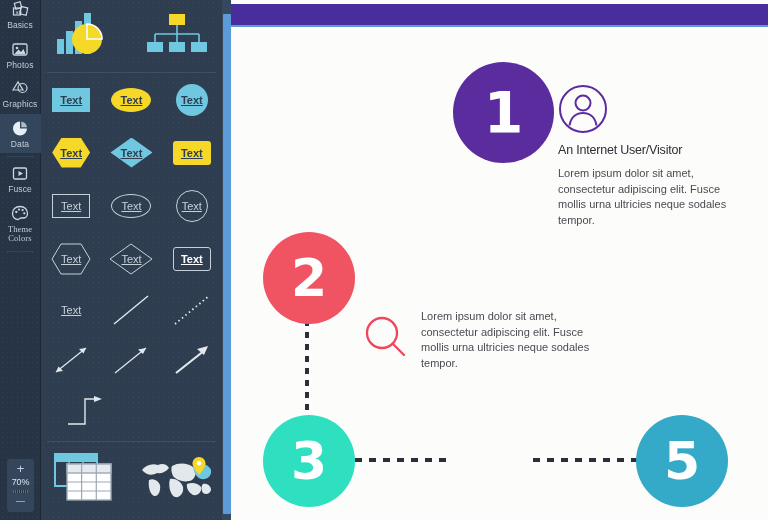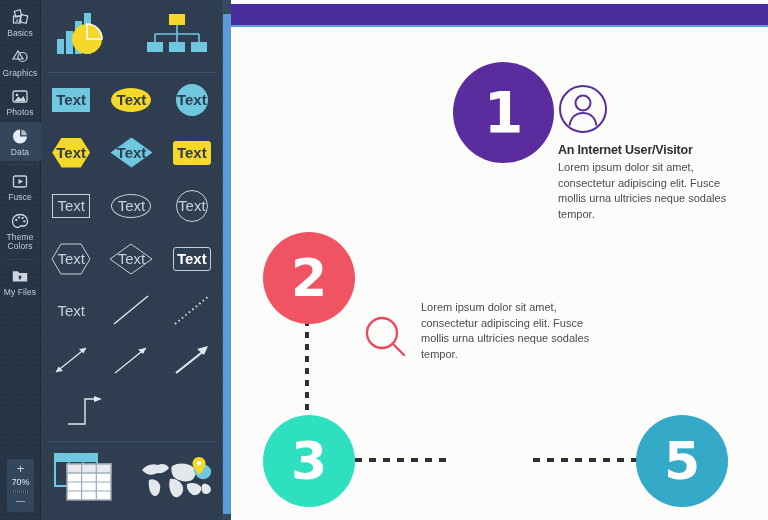--- a/index.html
+++ b/index.html
@@ -51,21 +51,21 @@
   #palette {
     position: absolute; left: 41px; top: 0; width: 181px; height: 520px;
     background: #2e3e50;
     background-image: radial-gradient(circle, rgba(255,255,255,.05) 0.6px, transparent 0.7px);
     background-size: 5px 5px;
     overflow: hidden;
   }
   .pal-row { display: flex; align-items: center; justify-content: space-around; }
   .pal-cell { display: flex; align-items: center; justify-content: center; cursor: pointer; }
   .pal-divider { height: 1px; background: #3d5068; margin: 0 6px; }
-  .shape-txt { font-size: 15px; font-weight: bold; }
+  .shape-txt { font-size: 11px; font-weight: bold; text-decoration: underline; }
 
   
   #scrollbar-v {
     position: absolute; left: 222px; top: 0; width: 9px; height: 520px;
     background: #35485e;
   }
   #scroll-thumb {
     position: absolute; left: 1px; top: 14px; width: 8px; height: 500px;
     background: #5b9bd9; border-radius: 1px; cursor: pointer;
   }
@@ -83,66 +83,66 @@
   }
 
   .step-circle {
     position: absolute; border-radius: 50%;
     display: flex; align-items: center; justify-content: center;
     color: #ffffff; font-weight: bold;
     font-family: "DejaVu Sans", sans-serif;
   }
   .step-text { position: absolute; }
   .step-head {
-    font-size: 12.5px; font-weight: bold; color: #2d2d35;
+    font-size: 12.5px; font-weight: normal; color: #2d2d35;
     letter-spacing: -.2px; margin-bottom: 3px;
   }
   .step-body {
-    font-size: 11px; color: #4a4a52; line-height: 15.5px;
+    font-size: 11px; color: #4a4a52; line-height: 15.5px; margin-top: 9px;
   }
   .conn { position: absolute; }
 </style>
 </head>
 <body>
 
 <div id="app">
 
   <div id="nav-rail">
 
-    <div class="nav-item" style="padding-top:8px;">
+    <div class="nav-item" style="padding-top:0;">
       <span class="nav-icon">
         <svg viewBox="0 0 20 19" width="20" height="19">
           <rect x="3.5" y="8" width="7" height="7" fill="none" stroke="#cdd6e0" stroke-width="1.2"></rect>
           <rect x="10.5" y="7" width="6.5" height="7.5" fill="none" stroke="#cdd6e0" stroke-width="1.2" transform="rotate(12 13 11)"></rect>
           <rect x="5" y="2.5" width="6" height="6" fill="none" stroke="#cdd6e0" stroke-width="1.2" transform="rotate(-15 8 5.5)"></rect>
           <text x="5.4" y="13.5" font-size="5" fill="#cdd6e0" font-family="DejaVu Sans">ab</text>
         </svg>
       </span>
       <span class="nav-label">Basics</span>
     </div>
 
     <div class="nav-item">
       <span class="nav-icon">
         <svg viewBox="0 0 20 19" width="20" height="19">
-          <path d="M3 11 L8 3 L13 11 Z" fill="none" stroke="#cdd6e0" stroke-width="1.2"></path>
-          <circle cx="12.5" cy="9" r="4.5" fill="none" stroke="#cdd6e0" stroke-width="1.2"></circle>
-        </svg>
-      </span>
-      <span class="nav-label">Graphics</span>
-    </div>
-
-    <div class="nav-item">
-      <span class="nav-icon">
-        <svg viewBox="0 0 20 19" width="20" height="19">
           <rect x="3" y="4" width="14" height="11" rx="1.5" fill="none" stroke="#cdd6e0" stroke-width="1.3"></rect>
           <circle cx="7" cy="8" r="1.3" fill="#cdd6e0"></circle>
           <path d="M4.5 14 L8.5 9.5 L11 12 L13.5 9 L15.5 14 Z" fill="#cdd6e0"></path>
         </svg>
       </span>
       <span class="nav-label">Photos</span>
+    </div>
+
+    <div class="nav-item">
+      <span class="nav-icon">
+        <svg viewBox="0 0 20 19" width="20" height="19">
+          <path d="M3 11 L8 3 L13 11 Z" fill="none" stroke="#cdd6e0" stroke-width="1.2"></path>
+          <circle cx="12.5" cy="9" r="4.5" fill="none" stroke="#cdd6e0" stroke-width="1.2"></circle>
+        </svg>
+      </span>
+      <span class="nav-label">Graphics</span>
     </div>
 
     <div class="nav-item active">
       <span class="nav-icon">
         <svg viewBox="0 0 20 19" width="20" height="19">
           <path d="M10 9.5 L10 2.5 A7 7 0 1 0 17 9.5 Z" fill="#e8eef5"></path>
           <path d="M11.3 2.6 A7 7 0 0 1 17 8.3 L11.3 8.3 Z" fill="#aebccc"></path>
         </svg>
       </span>
       <span class="nav-label">Data</span>
@@ -163,36 +163,26 @@
     <div class="nav-item">
       <span class="nav-icon">
         <svg viewBox="0 0 20 19" width="20" height="19">
           <path d="M10 2.5 C5.3 2.5 2.5 5.6 2.5 9.5 C2.5 13.3 5.3 15.5 8 15.5 C9.6 15.5 9.6 14 10.8 14 L13 14 C15.6 14 17.5 12 17.5 9.5 C17.5 5.6 14.7 2.5 10 2.5 Z" fill="none" stroke="#cdd6e0" stroke-width="1.3"></path>
           <circle cx="6.3" cy="8" r="1.15" fill="#cdd6e0"></circle>
           <circle cx="9" cy="5.6" r="1.15" fill="#cdd6e0"></circle>
           <circle cx="12.6" cy="6.1" r="1.15" fill="#cdd6e0"></circle>
           <circle cx="14.3" cy="9.3" r="1.15" fill="#cdd6e0"></circle>
         </svg>
       </span>
-      <span class="nav-label" style="white-space:pre-line;">Theme
+      <span class="nav-label" style="white-space:pre-line;font-family:Liberation Serif, serif;">Theme
 Colors</span>
     </div>
 
     <div class="nav-sep"></div>
 
-    <div class="nav-item">
-      <span class="nav-icon">
-        <svg viewBox="0 0 20 19" width="20" height="19">
-          <path d="M2.8 6 L2.8 14.5 L17.2 14.5 L17.2 6 Z" fill="#cdd6e0"></path>
-          <path d="M2.8 6 L2.8 4.2 L8 4.2 L9.3 6 Z" fill="#cdd6e0"></path>
-          <path d="M10 8 L12.2 10.5 L10.9 10.5 L10.9 12.6 L9.1 12.6 L9.1 10.5 L7.8 10.5 Z" fill="#2e3e50"></path>
-        </svg>
-      </span>
-      <span class="nav-label">My Files</span>
-    </div>
 
     <div id="zoom-control">
       <span class="zoom-plus">+</span>
       <span class="zoom-pct">70%</span>
       <span class="zoom-track"></span>
       <span class="zoom-minus" style="font-size:9px;">—</span>
     </div>
   </div>
 
   <div id="palette">

